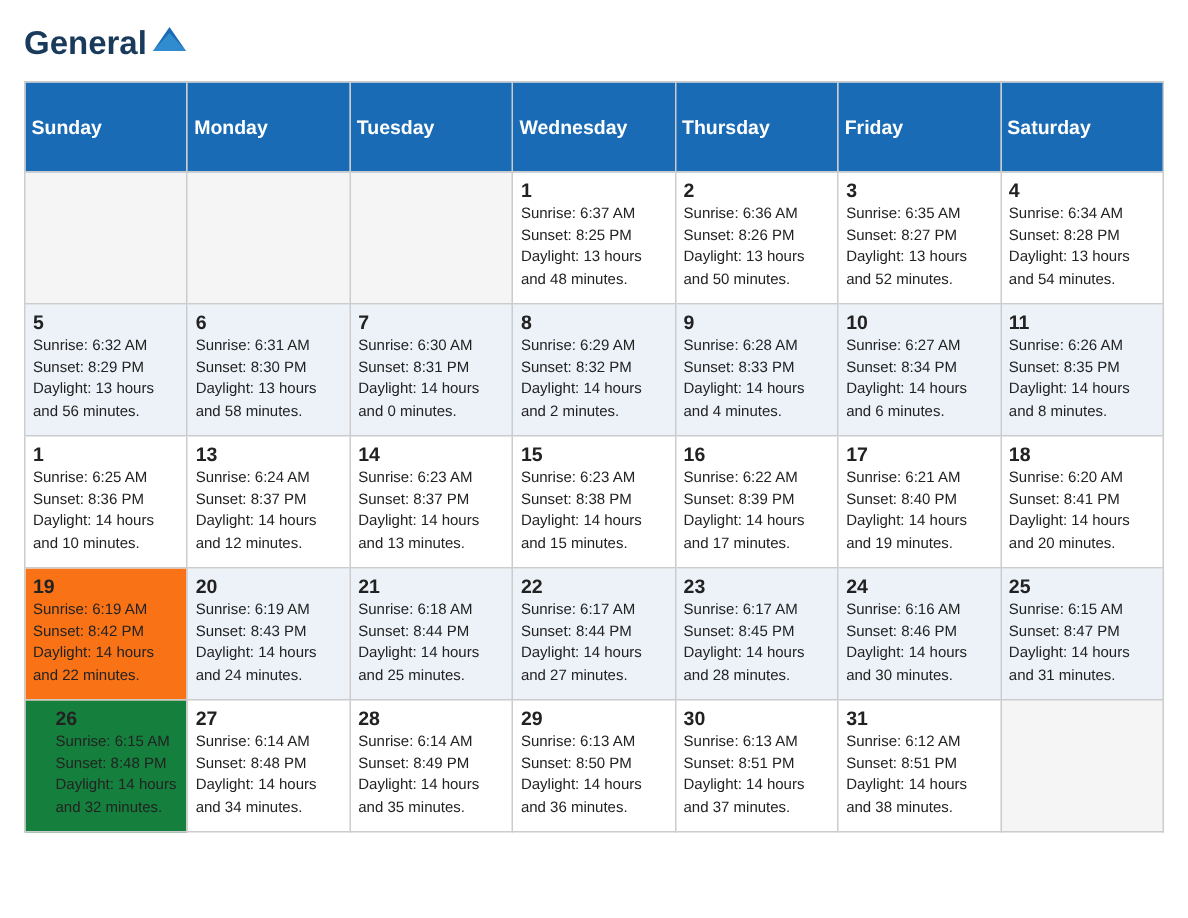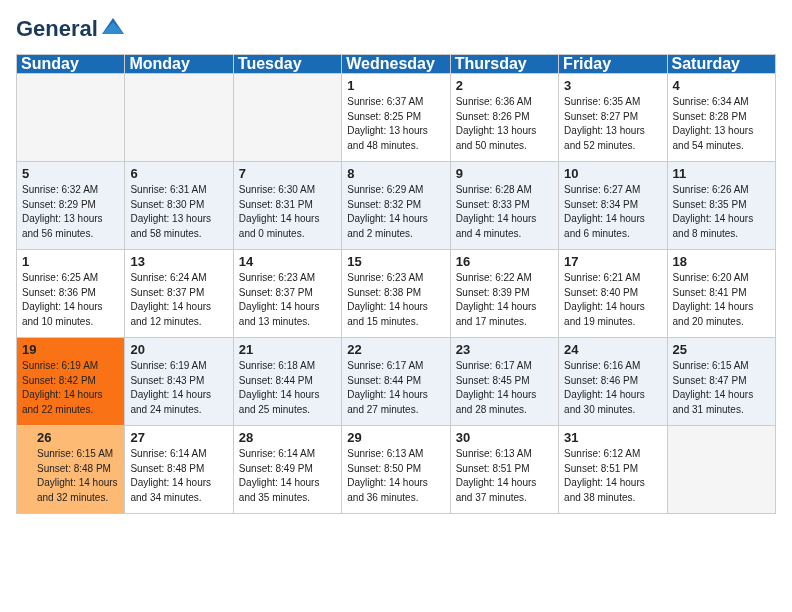--- a/index.html
+++ b/index.html
@@ -33,23 +33,23 @@
       color: #444;
     }
     .calendar {
       width: 100%;
       border-collapse: collapse;
       table-layout: fixed;
     }
     .calendar th {
       background: #1a6bb5;
       color: #fff;
-      font-size: 16px;
+      font-size: 13px;
       font-weight: bold;
-      padding: 0 4px;
+      padding: 22px 4px;
       text-align: left;
       border: 1px solid #ccc;
     }
     .calendar td {
       vertical-align: top;
       border: 1px solid #ccc;
       padding: 4px 5px;
       height: 88px;
       font-size: 10.5px;
       color: #222;
@@ -213,21 +213,21 @@
         <td style="background: rgb(237, 242, 249);">
           <span class="day-num">24</span>
           <div class="cell-info">Sunrise: 6:16 AM<br>Sunset: 8:46 PM<br>Daylight: 14 hours and 30 minutes.</div>
         </td>
         <td style="background: rgb(237, 242, 249);">
           <span class="day-num">25</span>
           <div class="cell-info">Sunrise: 6:15 AM<br>Sunset: 8:47 PM<br>Daylight: 14 hours and 31 minutes.</div>
         </td>
       </tr>
       <tr>
-        <td style="background: #fdba74; padding-left: 20px;">
+        <td style="background: #15803d; padding-left: 20px;">
           <span class="day-num">26</span>
           <div class="cell-info">Sunrise: 6:15 AM<br>Sunset: 8:48 PM<br>Daylight: 14 hours and 32 minutes.</div>
         </td>
         <td style="background: rgb(255, 255, 255);">
           <span class="day-num">27</span>
           <div class="cell-info">Sunrise: 6:14 AM<br>Sunset: 8:48 PM<br>Daylight: 14 hours and 34 minutes.</div>
         </td>
         <td style="background: rgb(255, 255, 255);">
           <span class="day-num">28</span>
           <div class="cell-info">Sunrise: 6:14 AM<br>Sunset: 8:49 PM<br>Daylight: 14 hours and 35 minutes.</div>

